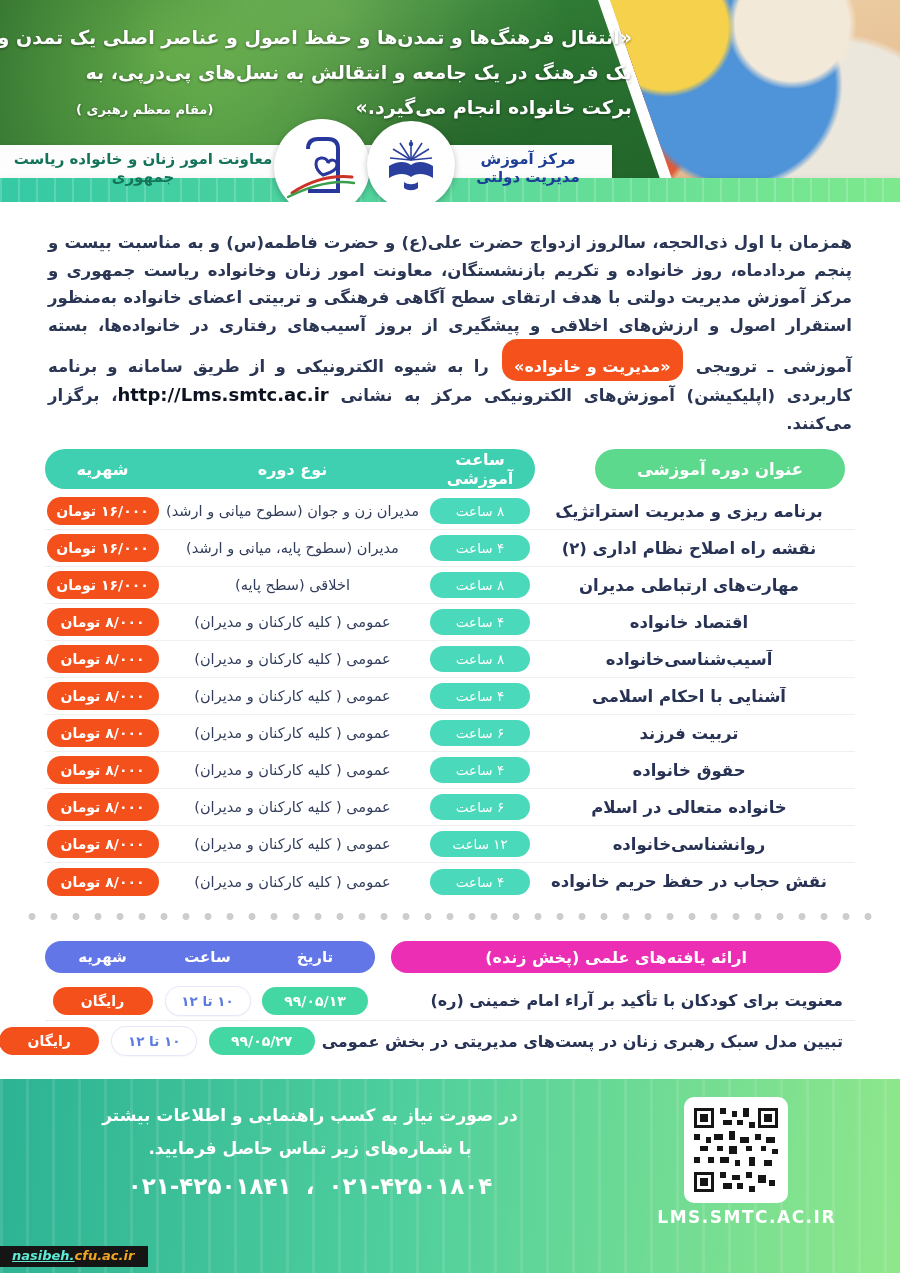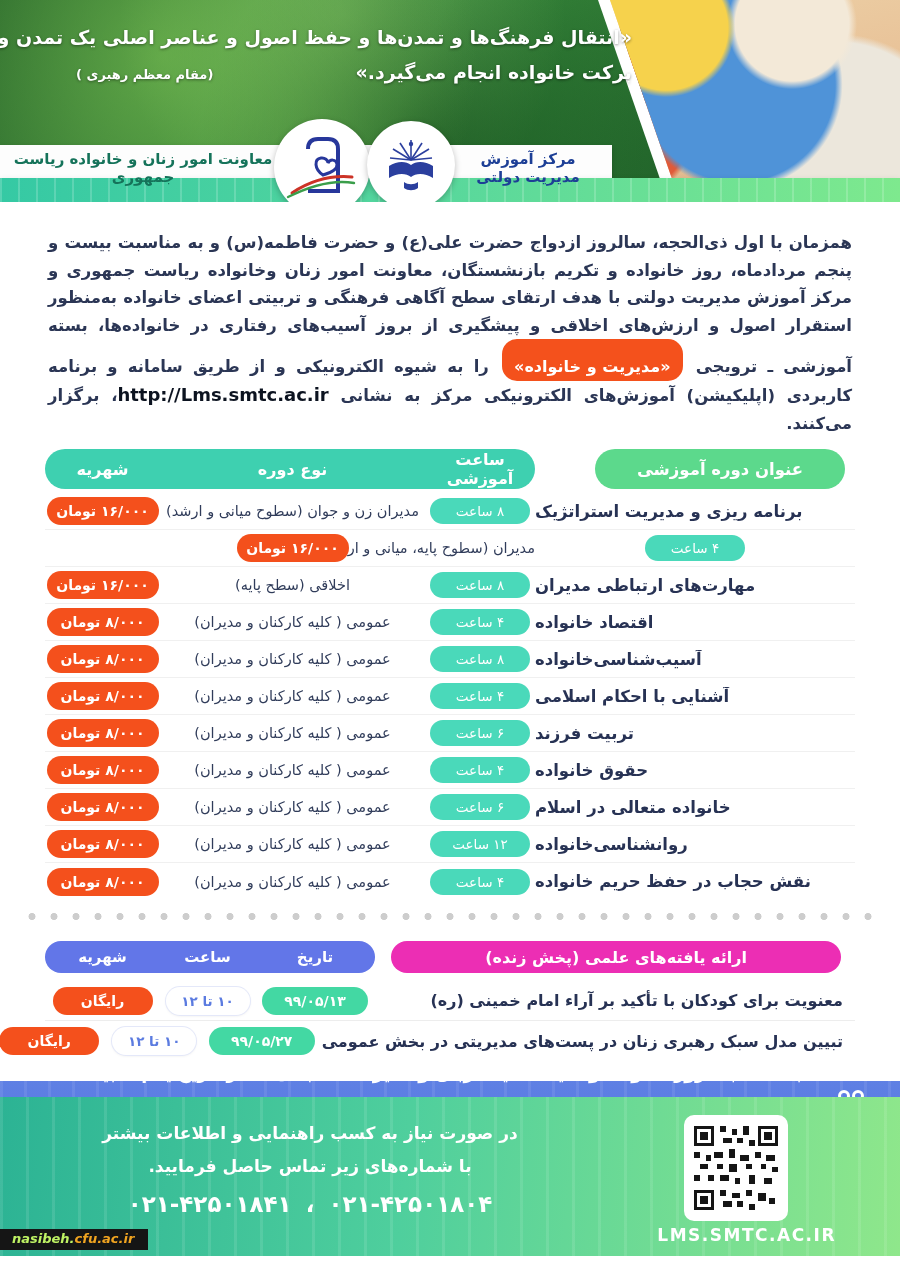--- a/index.html
+++ b/index.html
@@ -62,21 +62,21 @@
   .grid-c { display:grid; grid-template-columns:320px 110px 265px 1fr; align-items:center; }
   .c-head { height:40px; margin-bottom:4px; }
   .pill { border-radius:20px; display:flex; align-items:center; justify-content:center; }
   .head-title-pill { grid-column:1; width:250px; height:40px; margin-right:10px; margin-left:auto;
     background:#5cd98c; color:#fff; font-weight:bold; font-size:16.5px; }
   .head-bar { grid-column:2/5; height:40px; border-radius:20px; background:#3ed0b0;
     display:grid; grid-template-columns:110px 265px 1fr; direction:rtl; align-items:center;
     color:#fff; font-weight:bold; font-size:16px; text-align:center; }
   .course-row { height:37px; border-bottom:1px solid #f0f0f0; }
   .course-row:last-child { border-bottom:none; }
-  .c-title { font-size:16.5px; font-weight:bold; color:#273254; text-align:left; padding-right:12px;
+  .c-title { font-size:16.5px; font-weight:bold; color:#273254; text-align:center; padding-right:12px;
     white-space:nowrap; overflow:hidden; }
   .hour-pill { width:100px; height:26px; margin:0 auto; background:#4ad9ba; color:#fff;
     font-size:13.5px; border-radius:14px; }
   .c-type { font-size:14.5px; color:#303c5a; text-align:center; white-space:nowrap; }
   .fee-pill { width:112px; height:28px; margin:0 auto; background:#f4501c; color:#fff;
     font-weight:bold; font-size:14px; border-radius:15px; }
 
   
   .dots { height:9px; margin:12px 14px 0;
     background-image:radial-gradient(circle, #cdcdcd 3.2px, transparent 3.8px);
@@ -104,49 +104,50 @@
   .banner { margin-top:20px; height:66px; direction:rtl;
     display:flex; align-items:center; gap:20px; padding:0 26px 0 60px;
     background:
       repeating-linear-gradient(90deg, rgba(255,255,255,.08) 0 3px, transparent 3px 24px),
       linear-gradient(180deg, #5f80e4, #5577df);
     color:#fff; font-weight:bold; font-size:17.5px; }
   .banner .txt { flex:1; text-align:center; line-height:27px; }
   .banner .gift { flex:0 0 auto; }
 
   
-  .footer { position:absolute; left:0; bottom:17px; width:900px; height:159px;
+  .footer { position:absolute; left:0; bottom:0; width:900px; height:194px;
     background:
       repeating-linear-gradient(90deg, rgba(255,255,255,.10) 0 3px, transparent 3px 26px),
       linear-gradient(95deg, #2cb394 0%, #4fcf9d 45%, #8fe78b 100%); }
   .contact { position:absolute; left:60px; top:26px; width:500px; text-align:center;
     color:#fff; font-weight:bold; direction:rtl; }
   .contact .c1 { font-size:17px; margin-bottom:13px; }
   .contact .c2 { font-size:17px; margin-bottom:15px; }
   .phones { direction:ltr; font-size:23px; letter-spacing:1px; white-space:nowrap; }
   .phones .sep { margin:0 14px; }
   .qr-card { position:absolute; right:112px; top:18px; width:104px; height:106px;
     background:#fff; border-radius:10px; display:flex; align-items:center; justify-content:center; }
   .site { position:absolute; right:64px; top:128px; width:200px; text-align:right;
     color:#fff; font-weight:bold; font-size:17px; letter-spacing:1.5px; }
   .watermark { position:absolute; left:0; bottom:6px; background:#151515; padding:2px 14px 4px 12px;
     font-style:italic; font-weight:bold; font-size:13px; }
-  .watermark .w { color:#bef264; } .watermark .o { color:#f0a420; }
+  .watermark .w { color:#5eead4;text-decoration:underline; } .watermark .o { color:#f0a420; }
 </style>
 </head>
 <body>
 
 <div class="page">
 
   <div class="header">
     <div class="photo-edge"></div>
     <div class="photo"></div>
 
     <div class="quote">
       <div class="qline">«انتقال فرهنگ‌ها و تمدن‌ها و حفظ اصول و عناصر اصلی یک تمدن و</div>
+      <div class="qline">یک فرهنگ در یک جامعه و انتقالش به نسل‌های پی‌درپی، به</div>
       <div class="qrow3">
         <div class="qline">برکت خانواده انجام می‌گیرد.»</div>
         <div class="attr">(مقام معظم رهبری )</div>
       </div>
     </div>
 
     <div class="band"></div>
     <div class="strip"></div>
 
     <div class="org-label left">معاونت امور زنان و خانواده ریاست جمهوری</div>
@@ -193,20 +194,21 @@
     </div>
     <div>
     <div class="grid-c course-row">
       <div class="c-title">برنامه ریزی و مدیریت استراتژیک</div>
       <div class="pill hour-pill">۸ ساعت</div>
       <div class="c-type">مدیران زن و جوان (سطوح میانی و ارشد)</div>
       <div class="pill fee-pill">۱۶/۰۰۰ تومان</div>
     </div>
 
     <div class="grid-c course-row">
+      <div class="c-title">نقشه راه اصلاح نظام اداری (۲)</div>
       <div class="pill hour-pill">۴ ساعت</div>
       <div class="c-type">مدیران (سطوح پایه، میانی و ارشد)</div>
       <div class="pill fee-pill">۱۶/۰۰۰ تومان</div>
     </div>
 
     <div class="grid-c course-row">
       <div class="c-title">مهارت‌های ارتباطی مدیران</div>
       <div class="pill hour-pill">۸ ساعت</div>
       <div class="c-type">اخلاقی (سطح پایه)</div>
       <div class="pill fee-pill">۱۶/۰۰۰ تومان</div>

